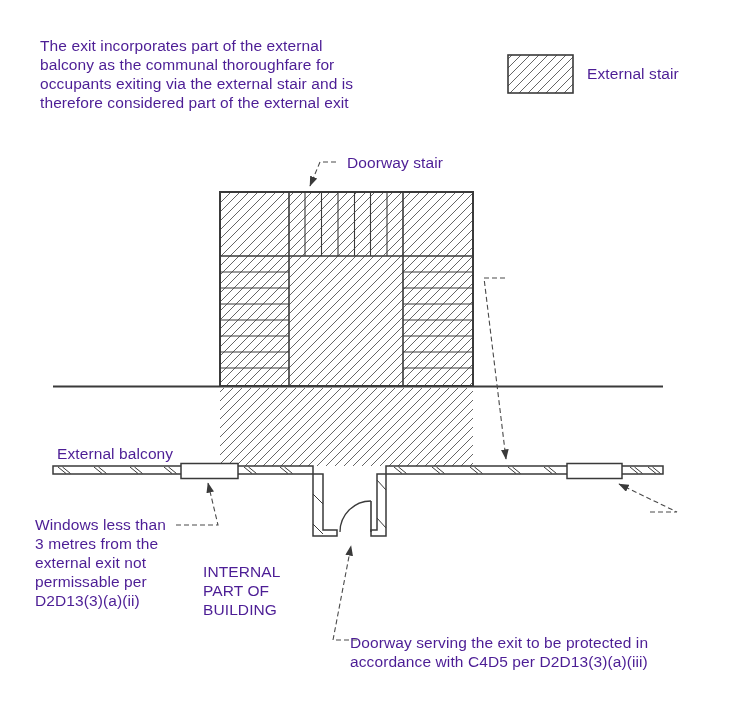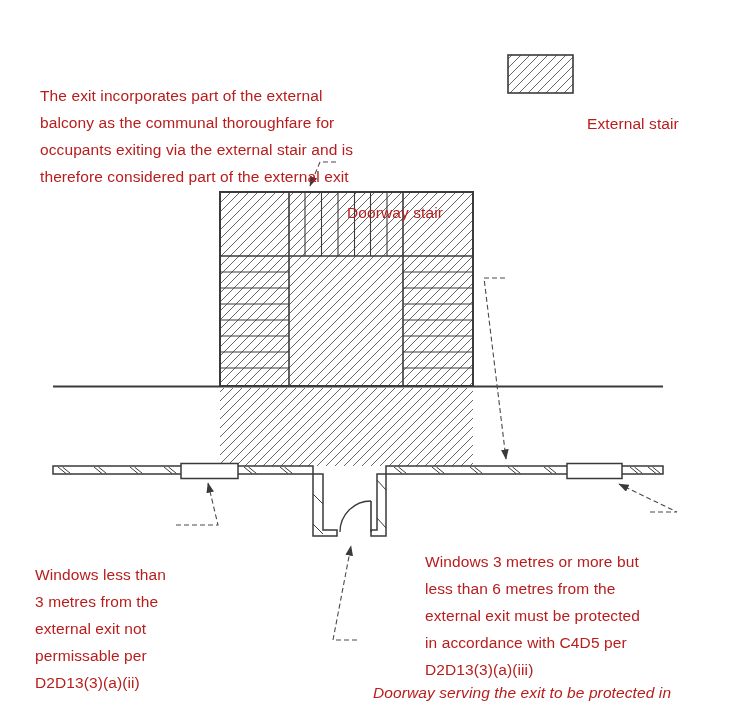--- a/index.html
+++ b/index.html
@@ -2,22 +2,22 @@
 <html><head>
 <meta charset="utf-8">
 <style>
   html,body{margin:0;padding:0;background:#fff;}
   .stage{
     position:relative;width:750px;height:711px;background:#ffffff;overflow:hidden;
     font-family:"Liberation Sans", sans-serif;color:#3a3a3a;
   }
   .stage svg{position:absolute;left:0;top:0;}
   .t{
-    position:absolute;font-size:15.5px;line-height:27px;white-space:pre-line;
-    color:#b91c1c;letter-spacing:0.1px;margin-top:46px;
+    position:absolute;font-size:15.5px;line-height:19px;white-space:pre-line;
+    color:#4c1d95;letter-spacing:0.1px;
   }
 </style>
 </head>
 <body>
 
 <div class="stage">
 
   <svg width="750" height="711" viewBox="0 0 750 711">
     <defs>
       <pattern id="hatch" patternUnits="userSpaceOnUse" width="9" height="9">
@@ -114,30 +114,29 @@
   <div class="t" style="left:40px;top:36px;">The exit incorporates part of the external
 balcony as the communal thoroughfare for
 occupants exiting via the external stair and is
 therefore considered part of the external exit</div>
 
   <div class="t" style="left:587px;top:64px;">External stair</div>
 
   <div class="t" style="left:347px;top:153px;">Doorway stair</div>
 
 
+  <div class="t" style="left:57px;top:444px;">External balcony</div>
 
   <div class="t" style="left:35px;top:515px;">Windows less than
 3 metres from the
 external exit not
 permissable per
 D2D13(3)(a)(ii)</div>
 
+  <div class="t" style="left:203px;top:562px;">INTERNAL
+PART OF
+BUILDING</div>
 
-  <div class="t" style="left:425px;top:502px;">Windows 3 metres or more but
-less than 6 metres from the
-external exit must be protected
-in accordance with C4D5 per
-D2D13(3)(a)(iii)</div>
 
-  <div class="t" style="left:373px;top:633px;font-style:italic;">Doorway serving the exit to be protected in
+  <div class="t" style="left:350px;top:633px;">Doorway serving the exit to be protected in
 accordance with C4D5 per D2D13(3)(a)(iii)</div>
 
 </div>
 
 </body></html>

